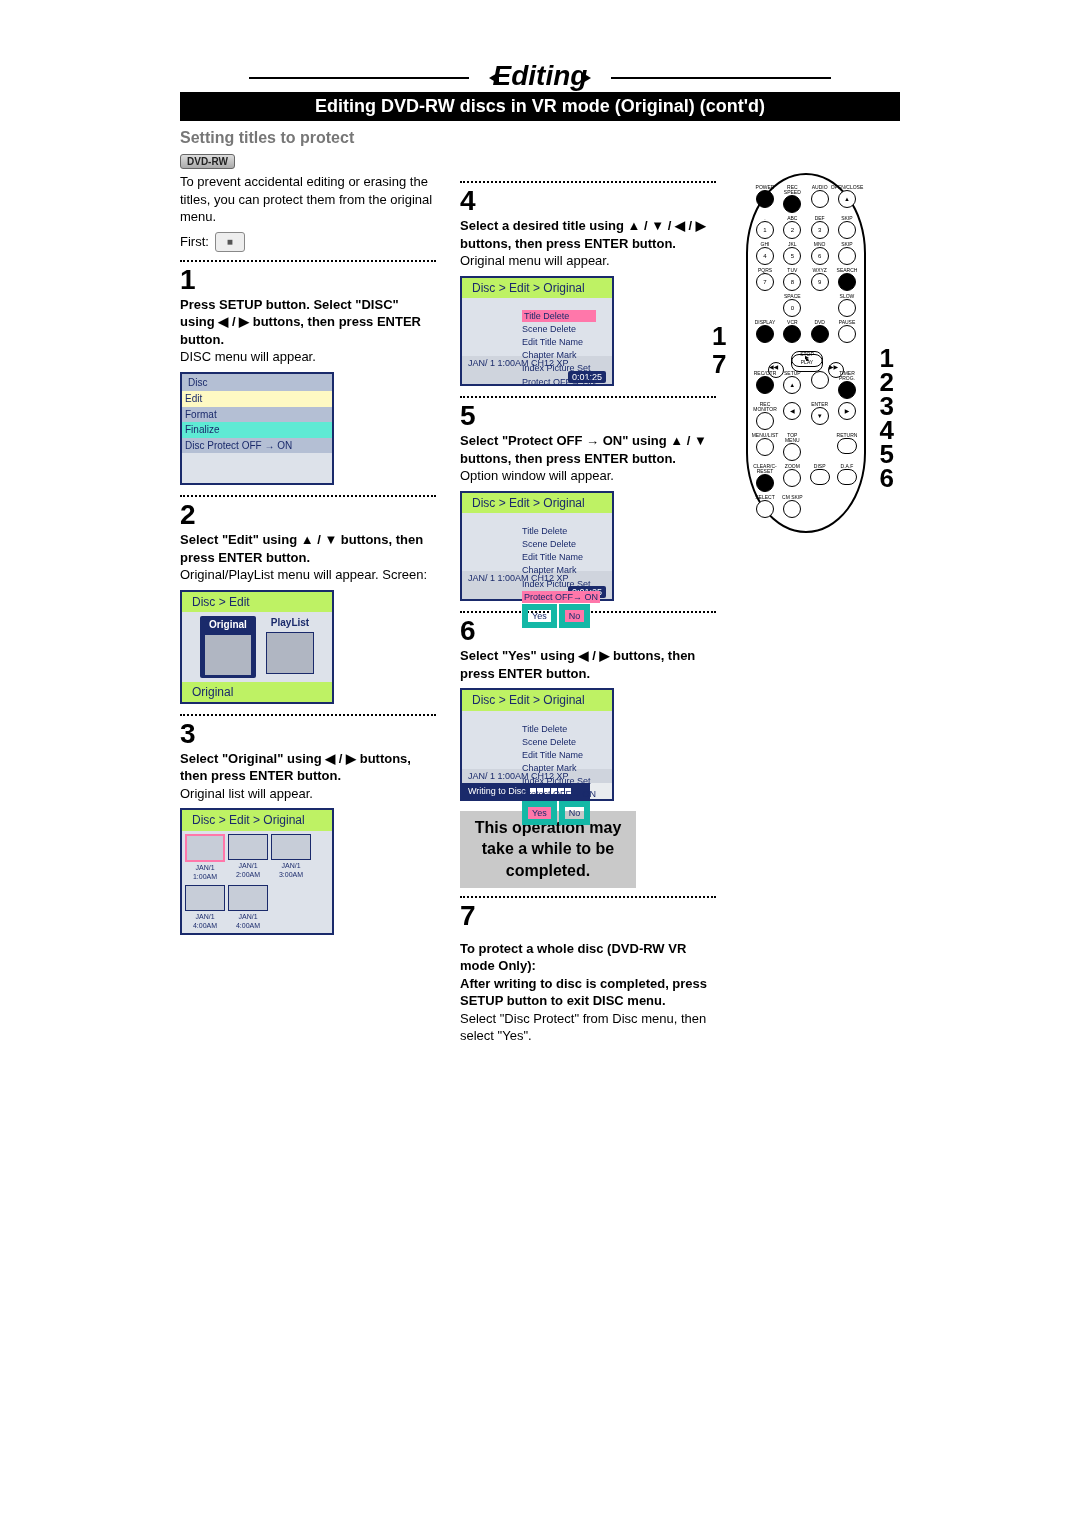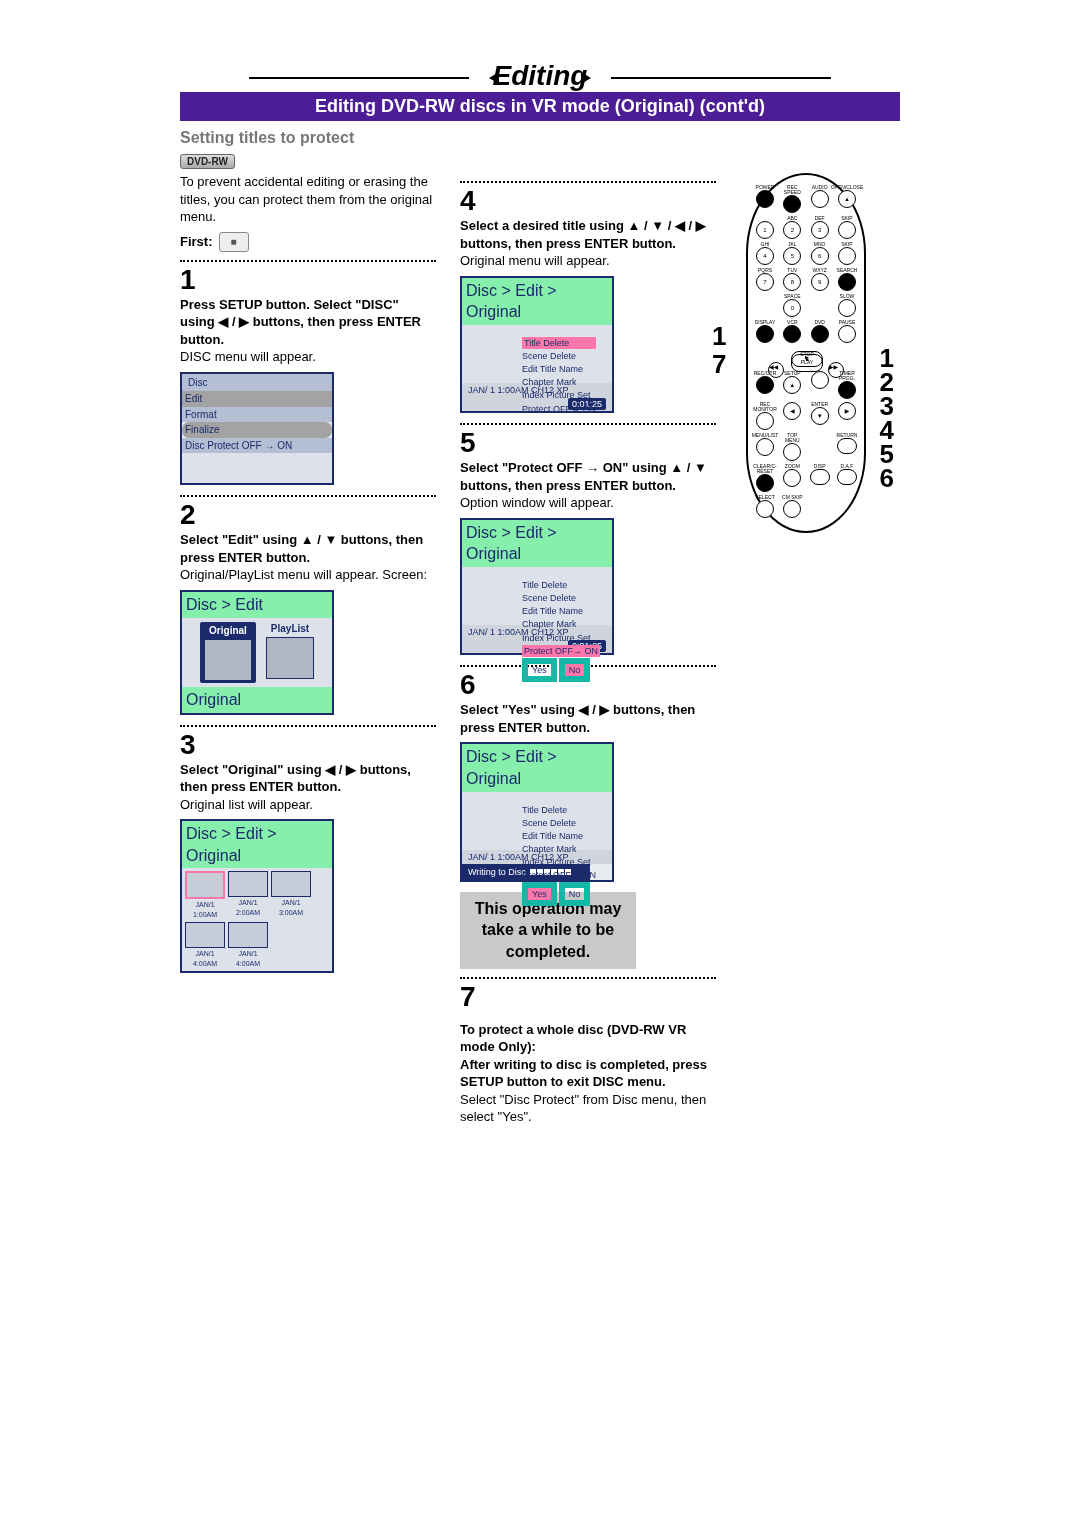--- a/index.html
+++ b/index.html
@@ -3,42 +3,42 @@
 <meta charset="utf-8">
 <style>
 body { font-family: Arial, Helvetica, sans-serif; background: #fff; margin: 0; padding: 0; width: 1080px; }
 .page { padding: 60px 180px 40px 180px; position: relative; }
 .header-band { position: relative; margin-bottom: 8px; }
 .editing-title { text-align: center; font-size: 28px; font-weight: bold; font-style: italic; position: relative; }
 .editing-title::before, .editing-title::after { content: ""; display: inline-block; width: 220px; height: 2px; background: #000; vertical-align: middle; margin: 0 12px; }
 .editing-title .chev { display:inline-block; width:0; height:0; border-style:solid; vertical-align:middle; }
 .editing-title .chev.left { border-width: 6px 10px 6px 0; border-color: transparent #000 transparent transparent; margin-right:-6px;}
 .editing-title .chev.right { border-width: 6px 0 6px 10px; border-color: transparent transparent transparent #000; margin-left:-6px;}
-.subhead { background: #4c1d95; color: #fff; font-weight: bold; text-align: center; font-size: 18px; padding: 4px 0; margin-bottom: 6px; }
+.subhead { background: #000000; color: #fff; font-weight: bold; text-align: center; font-size: 18px; padding: 4px 0; margin-bottom: 6px; }
 .section-title { color: #777; font-weight: bold; font-size: 16px; margin-bottom: 4px; }
 .dvdrw-badge { display: inline-block; background: linear-gradient(#ddd,#aaa); border: 1px solid #666; border-radius: 3px; padding: 1px 6px; font-size: 10px; font-weight: bold; color:#222; margin-bottom:4px;}
 .columns { display: flex; gap: 24px; }
 .col { flex: 1 1 0; font-size: 13px; line-height: 1.35; }
 .col.right { flex: 0 0 160px; }
 .intro { margin-bottom: 6px; }
-.first-label { font-weight: bold; margin-bottom: 4px; display:flex; align-items:center; gap:6px;}
+.first-label { font-weight: normal; margin-bottom: 4px; display:flex; align-items:center; gap:6px;}
 .stop-badge { display:inline-flex; width:28px; height:18px; border:1px solid #888; border-radius:3px; background:#eee; align-items:center; justify-content:center;}
 .stop-badge::after { content:"■"; color:#555; font-size:10px;}
 .dots { border-top: 2px dotted #000; margin: 8px 0 4px 0; }
 .bignum { font-size: 28px; font-weight: bold; line-height: 1; margin-bottom: 2px; }
 .instr-bold { font-weight: bold; }
 .body-text { font-weight: normal; }
 .screen { border: 2px solid #1a2a6b; background: #e9ecef; margin: 6px 0 10px 0; font-size: 10px; color:#1a2a6b; width: 150px; }
-.screen-title { background:#86efac; padding:2px 4px; font-size:16px; }
+.screen-title { background:#bef264; padding:2px 10px; font-size:12px; }
 .screen-body { padding: 4px 6px; min-height: 50px; background:#dde2ea; position:relative;}
 .screen-list { list-style:none; margin:0; padding:0; }
 .screen-list li { padding:1px 3px; font-size:10px; }
-.screen-list li.sel { background:#a3a3a3; color:#1a2a6b; }
+.screen-list li.sel { background:#fef9c3; color:#1a2a6b; }
 .screen-list li.alt { background:#b4bfd4; }
-.screen-list li.pink { background:#a3a3a3;border-radius:7px; }
+.screen-list li.pink { background:#5eead4; }
 .screen-foot { background:#cfd4dd; padding:1px 6px; font-size:9px; display:flex; justify-content:space-between;}
 .screen-counter { background:#1a2a6b; color:#fff; padding:0 4px; border-radius:2px; font-size:9px;}
 .menu-side { position:absolute; left:60px; top:12px; font-size:9px; }
 .menu-side div { margin-bottom:1px; }
 .menu-side .hl { background:#f7a; padding:0 2px; }
 .yn { display:inline-block; border:6px solid #14b8a6; padding:0 4px; font-size:9px; margin-right:2px;}
 .yn.sel { background:#f7a; }
 .playlist-screen .opts { display:flex; gap:10px; justify-content:center; padding:4px 0;}
 .playlist-screen .opt { text-align:center; font-size:10px; color:#fff; font-weight:bold; }
 .playlist-screen .opt-box { width:46px; height:40px; background:#b0b6c2; border:1px solid #1a2a6b; margin-top:2px; display:flex; align-items:center; justify-content:center;}

